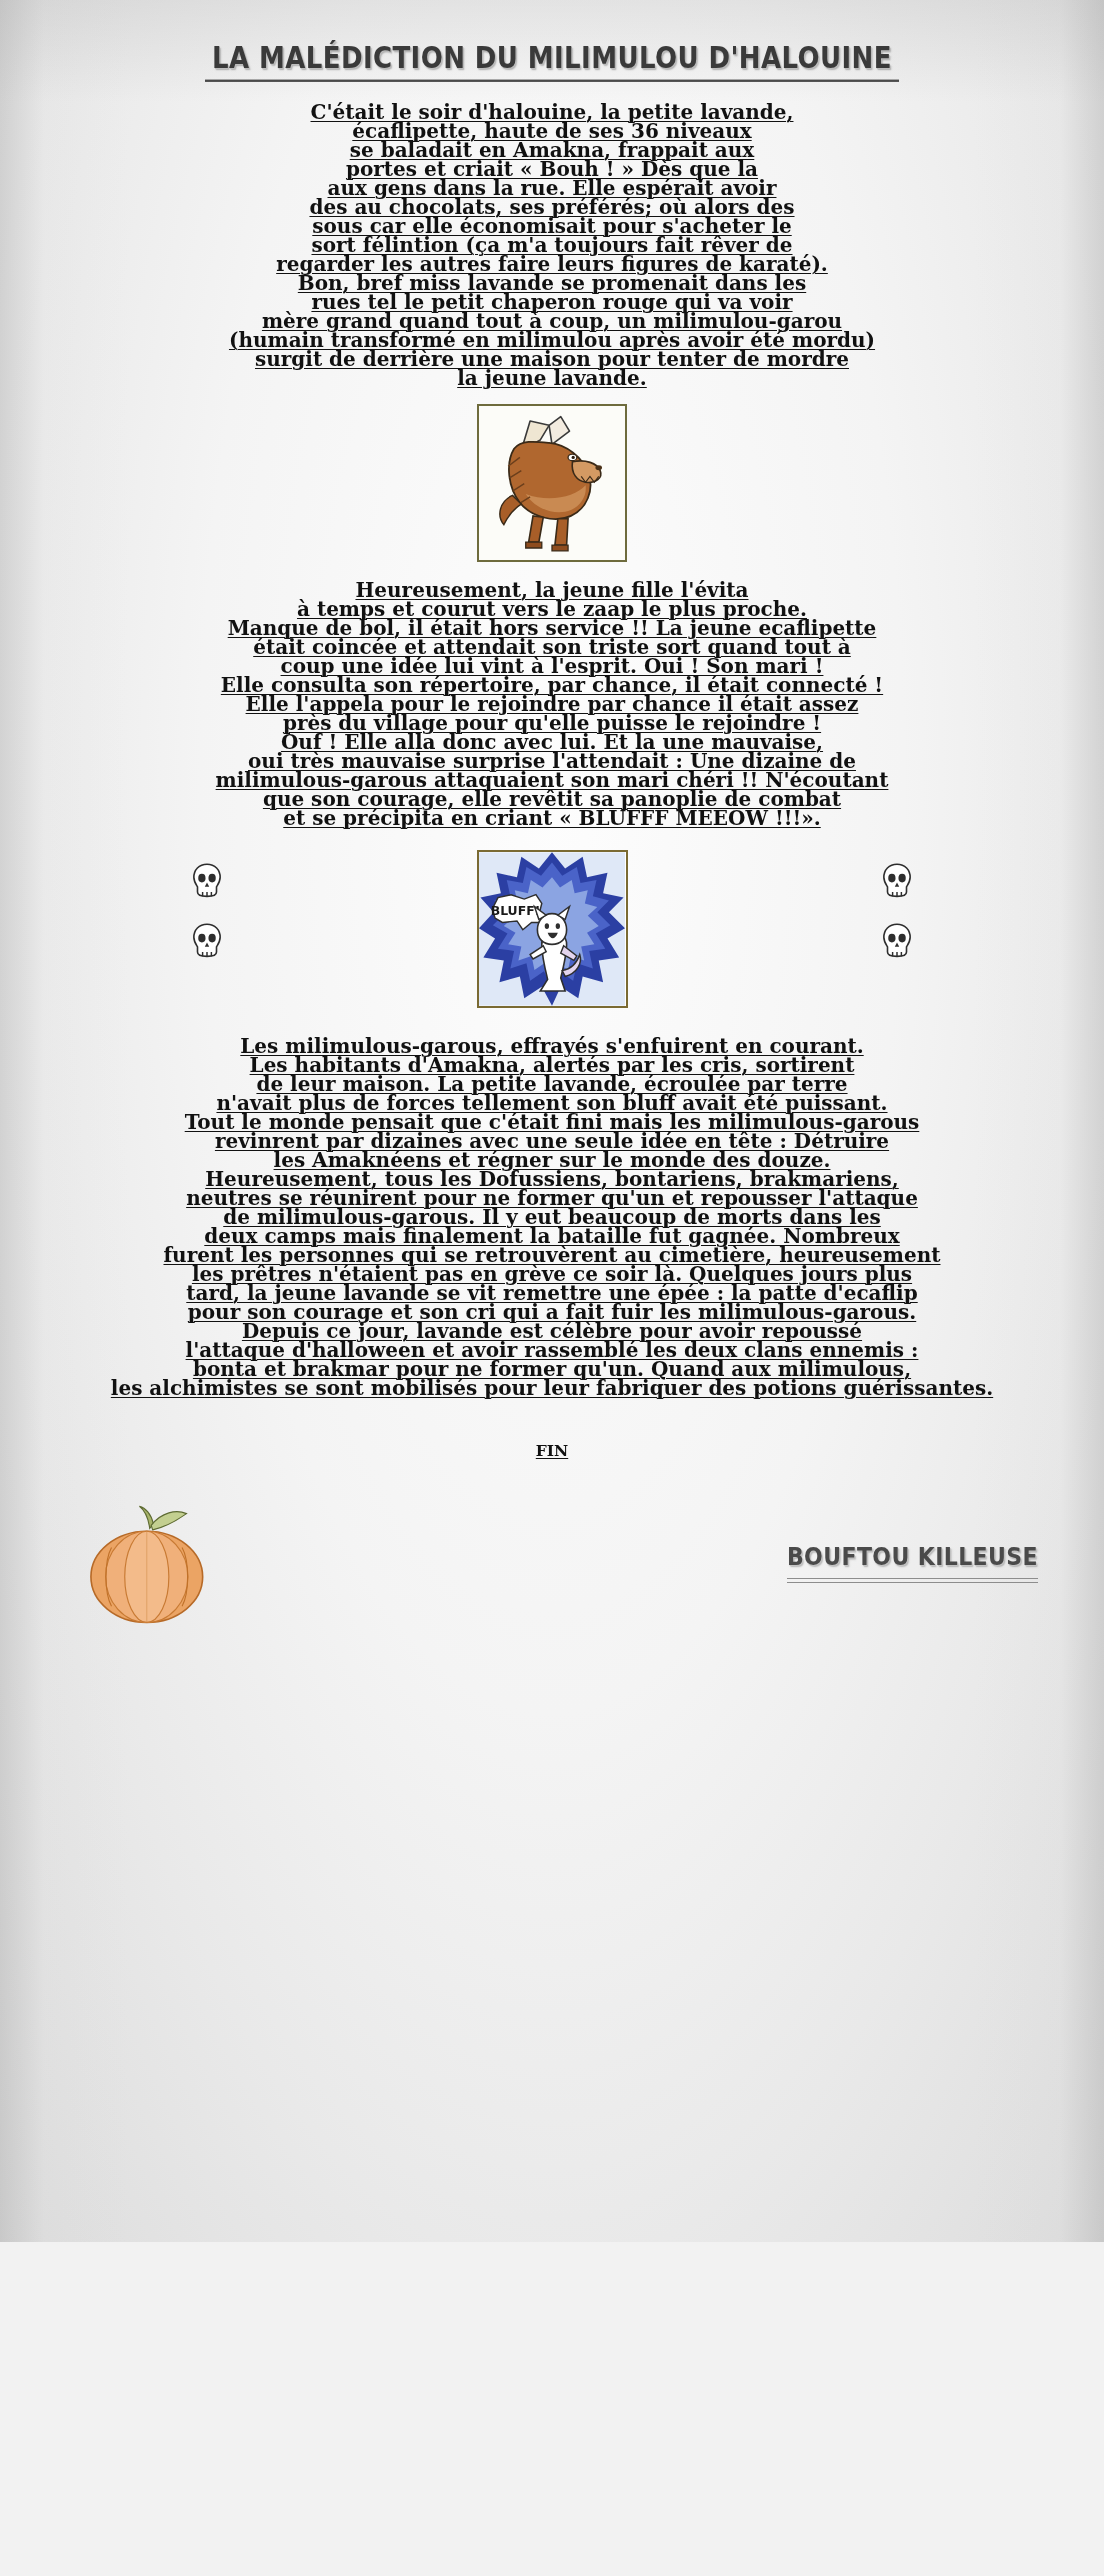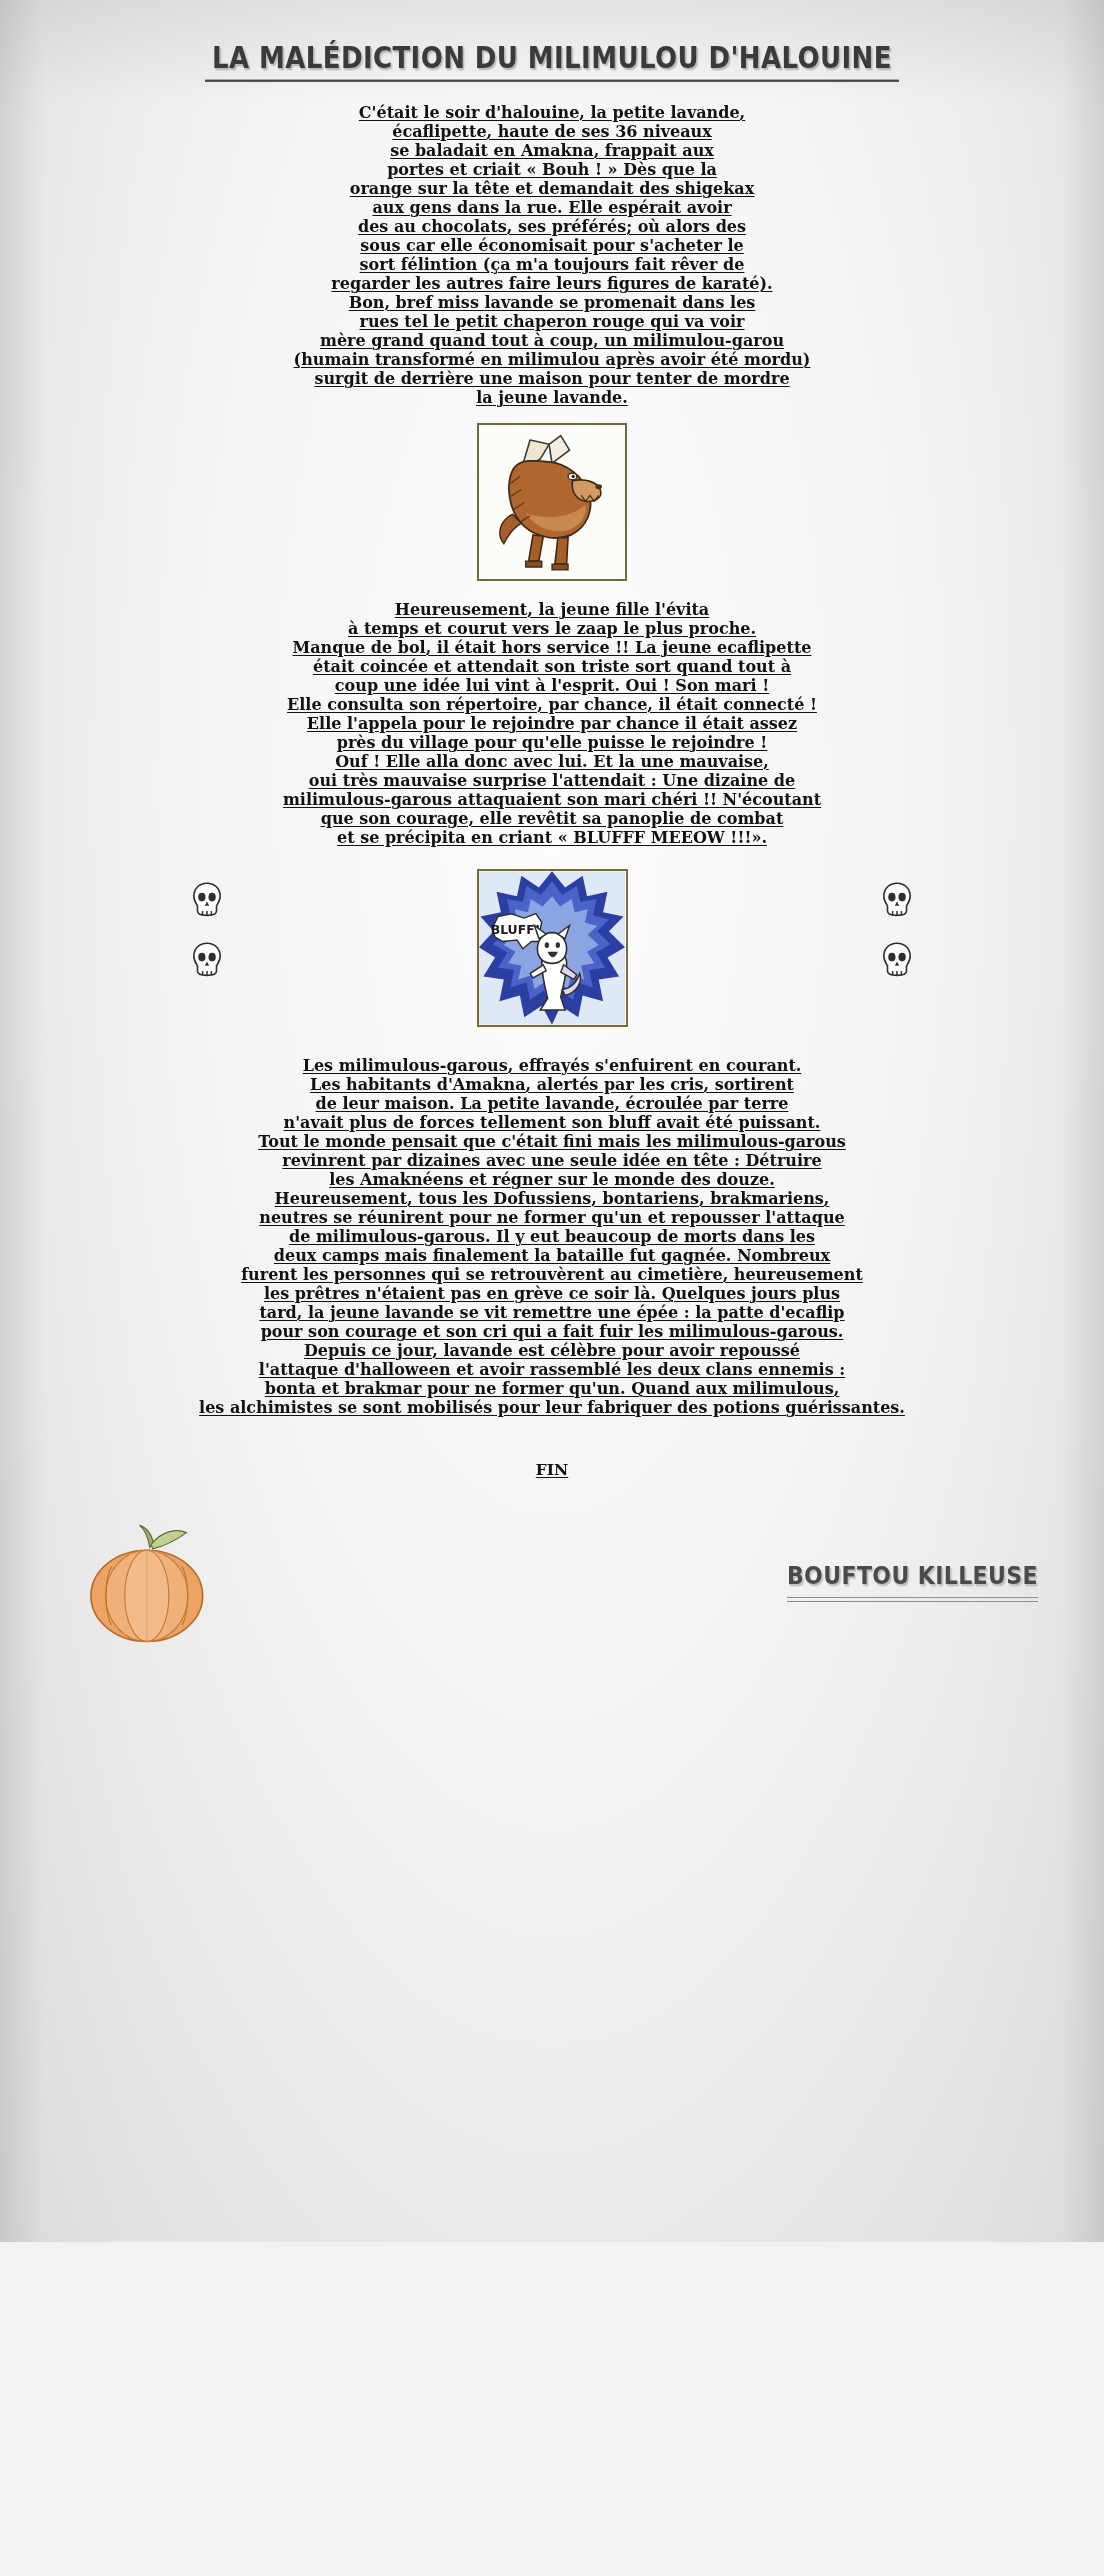--- a/index.html
+++ b/index.html
@@ -60,21 +60,21 @@
     padding: 0 7.4px 4.4px 7.4px;
     transform: scaleY(1.18);
     transform-origin: center bottom;
   }
 
   
   .story {
     text-align: center;
     font-family: "DejaVu Serif", serif;
     font-weight: bold;
-    font-size: 16px;
+    font-size: 20px;
     line-height: 19px;
     color: #111;
   }
   .story .ln {
     display: block;
     text-decoration: underline;
     text-decoration-thickness: 0.7px;
     text-underline-offset: 1.5px;
     white-space: nowrap;
   }
@@ -192,21 +192,20 @@
 
     <div class="title-wrap">
       <div class="title">La malédiction du milimulou d'halouine</div>
     </div>
 
     <div class="story block-1">
       <span class="ln">C'était le soir d'halouine, la petite lavande,</span>
       <span class="ln">écaflipette, haute de ses 36 niveaux</span>
       <span class="ln">se baladait en Amakna, frappait aux</span>
       <span class="ln">portes et criait « Bouh ! » Dès que la</span>
-      <span class="ln">orange sur la tête et demandait des shigekax</span>
       <span class="ln">aux gens dans la rue. Elle espérait avoir</span>
       <span class="ln">des au chocolats, ses préférés; où alors des</span>
       <span class="ln">sous car elle économisait pour s'acheter  le</span>
       <span class="ln">sort félintion (ça m'a toujours fait rêver de</span>
       <span class="ln">regarder les autres faire leurs figures de karaté).</span>
       <span class="ln">Bon, bref miss lavande se promenait dans les</span>
       <span class="ln">rues tel le petit chaperon rouge qui va voir</span>
       <span class="ln">mère grand quand tout à coup, un milimulou-garou</span>
       <span class="ln">(humain transformé en milimulou après avoir été mordu)</span>
       <span class="ln">surgit de derrière une maison pour tenter de mordre</span>

